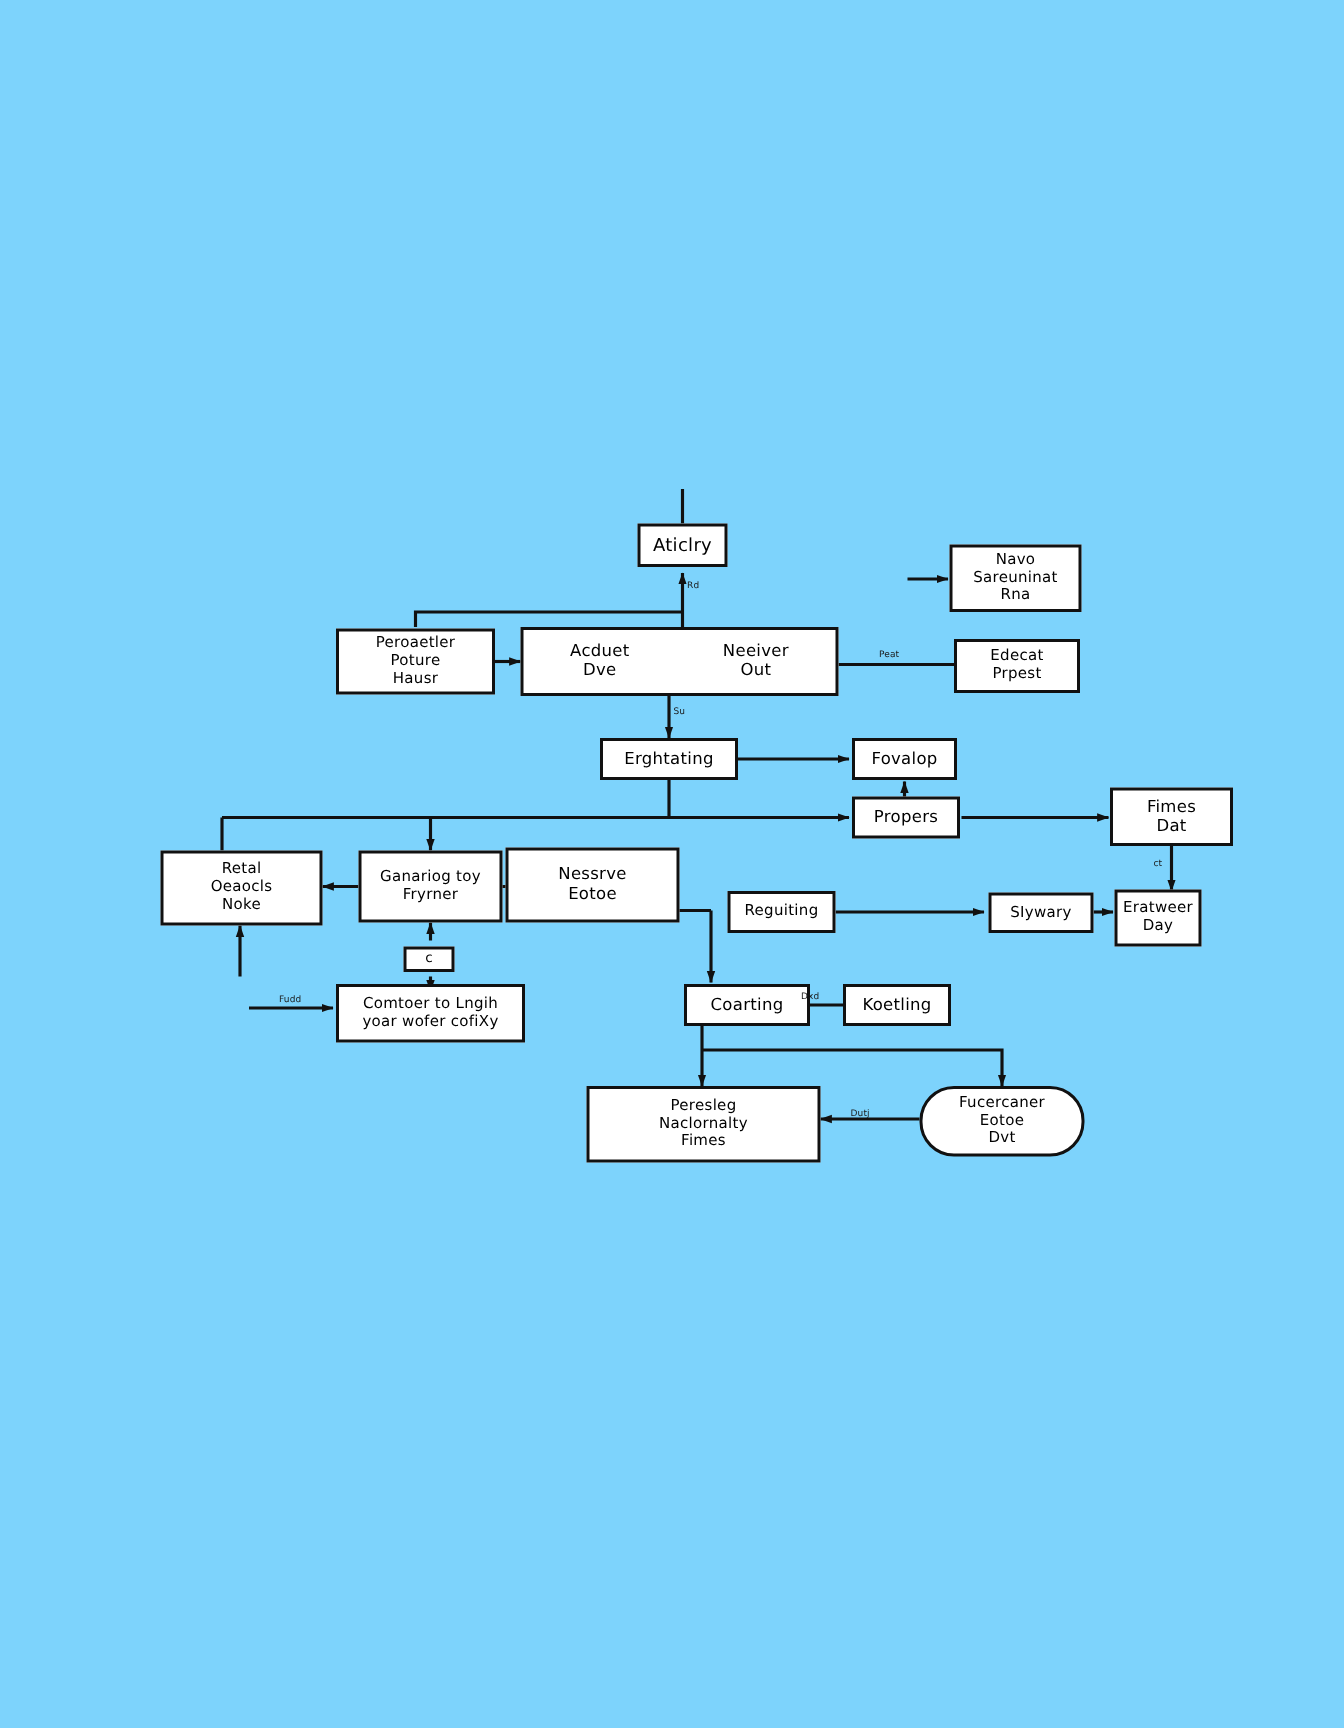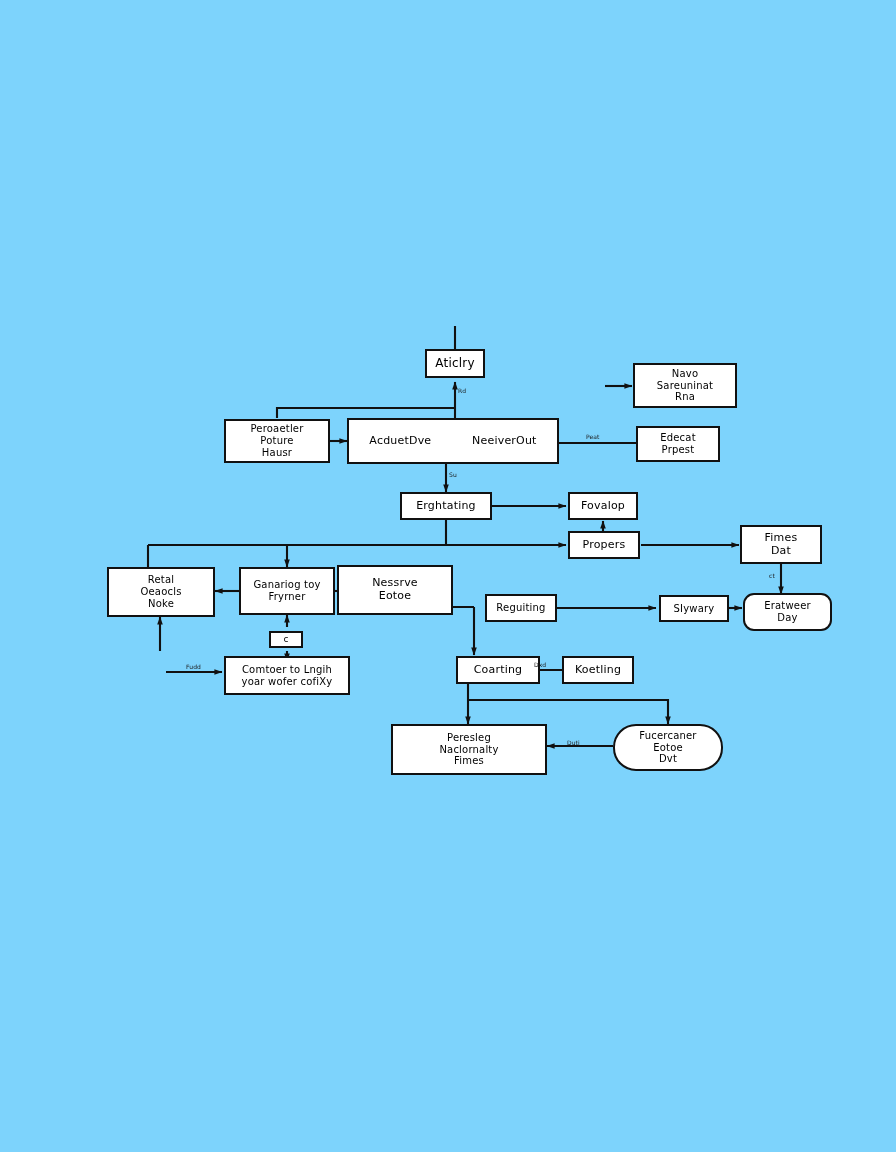--- a/index.html
+++ b/index.html
@@ -47,21 +47,21 @@
     display: block;
     white-space: nowrap;
   }
   .node.wide2 {
     flex-direction: row;
     justify-content: space-around;
     align-items: center;
   }
   .node.wide2 .grp {
     display: flex;
-    flex-direction: row;
+    flex-direction: column;
     align-items: center;
   }
   .node.tiny {
     border-width: 2px;
     font-size: 9px;
   }
   .edge-label {
     position: absolute;
     font-family: "DejaVu Sans", sans-serif;
     font-size: 6px;
@@ -140,21 +140,21 @@
 
       <path d="M613,746 L547,746" marker-end="url(#ah)"></path>
 
     </g>
   </svg>
 
   <div class="node" style="left:425px; top:349px; width:60px; height:29px; font-size:12px;">
     <span class="ln">Aticlry</span>
   </div>
 
-  <div class="node" style="left:633px; top:363px; width:104px; height:45px; font-size:10px;">
+  <div class="node" style="left:633px; top:363px; width:88px; height:45px; font-size:10px;">
     <span class="ln">Navo</span>
     <span class="ln">Sareuninat</span>
     <span class="ln">Rna</span>
   </div>
 
   <div class="node" style="left:224px; top:419px; width:106px; height:44px; font-size:10px;">
     <span class="ln">Peroaetler</span>
     <span class="ln">Poture</span>
     <span class="ln">Hausr</span>
   </div>
@@ -209,21 +209,21 @@
   </div>
 
   <div class="node" style="left:485px; top:594px; width:72px; height:28px; font-size:10px;">
     <span class="ln">Reguiting</span>
   </div>
 
   <div class="node" style="left:659px; top:595px; width:70px; height:27px; font-size:10px;">
     <span class="ln">SIywary</span>
   </div>
 
-  <div class="node" style="left:743px; top:593px; width:89px; height:38px; font-size:10px;border-radius:11px;">
+  <div class="node" style="left:743px; top:593px; width:58px; height:38px; font-size:10px;">
     <span class="ln">Eratweer</span>
     <span class="ln">Day</span>
   </div>
 
 
   <div class="node tiny" style="left:269px; top:631px; width:34px; height:17px;">
     <span class="ln">c</span>
   </div>
 
   <div class="node" style="left:224px; top:656px; width:126px; height:39px; font-size:10px;">

